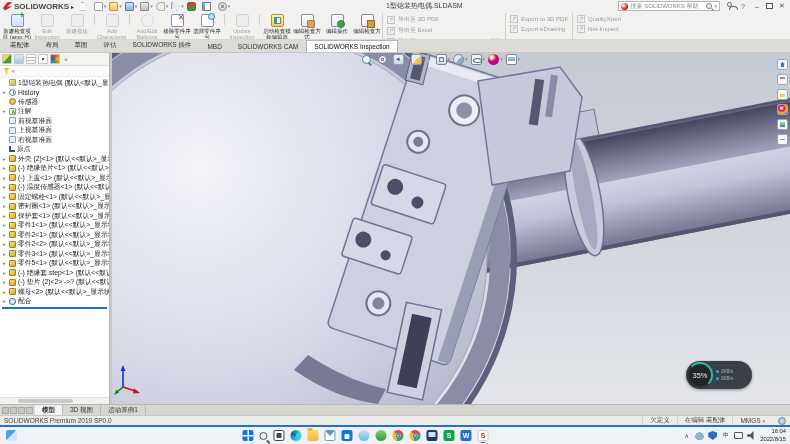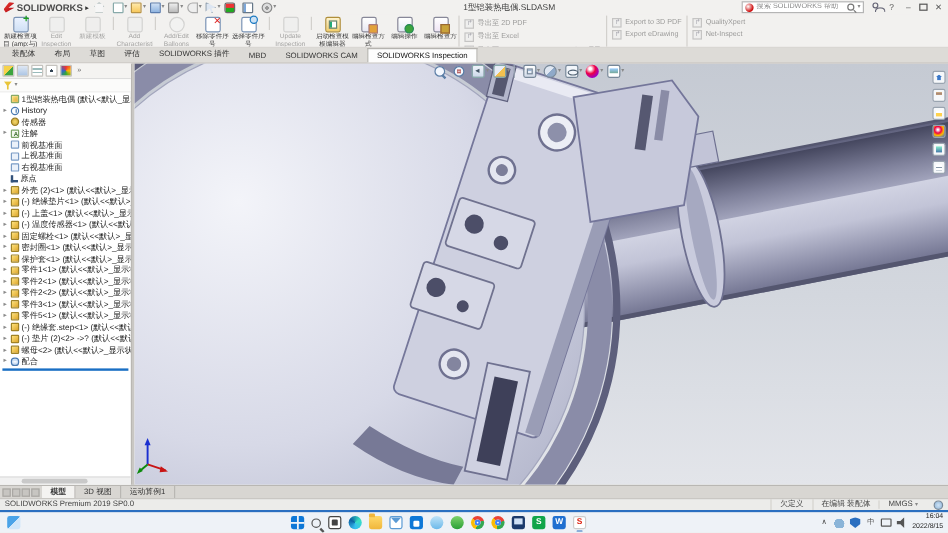--- a/index.html
+++ b/index.html
@@ -759,20 +759,36 @@
         <svg width="26" height="30" viewBox="0 0 26 30">
           <line x1="9" y1="22" x2="9" y2="4" stroke="#1a2fd0" stroke-width="1.6"></line>
           <polygon points="9,0 6.5,6 11.5,6" fill="#1a2fd0"></polygon>
           <line x1="9" y1="22" x2="24" y2="27" stroke="#c81414" stroke-width="1.6"></line>
           <polygon points="26,28 20,23.5 19,28.5" fill="#c81414"></polygon>
           <line x1="9" y1="22" x2="2" y2="28" stroke="#0c8a0c" stroke-width="1.6"></line>
           <polygon points="0,30 5,27.5 2.5,24.5" fill="#0c8a0c"></polygon>
         </svg>
       </div>
 
+      <div class="zwidget">
+        <div class="zcirc">35%</div>
+        <div class="zrows">
+
+            <div class="zrow">
+              <span class="zdot b"></span>
+              <span>0KB/s</span>
+            </div>
+
+            <div class="zrow">
+              <span class="zdot b"></span>
+              <span>0KB/s</span>
+            </div>
+
+        </div>
+      </div>
     </div>
   </div>
 
   <div class="doctabs">
     <div class="navsq">
       <span class="nsq"></span>
       <span class="nsq"></span>
       <span class="nsq"></span>
       <span class="nsq"></span>
     </div>

